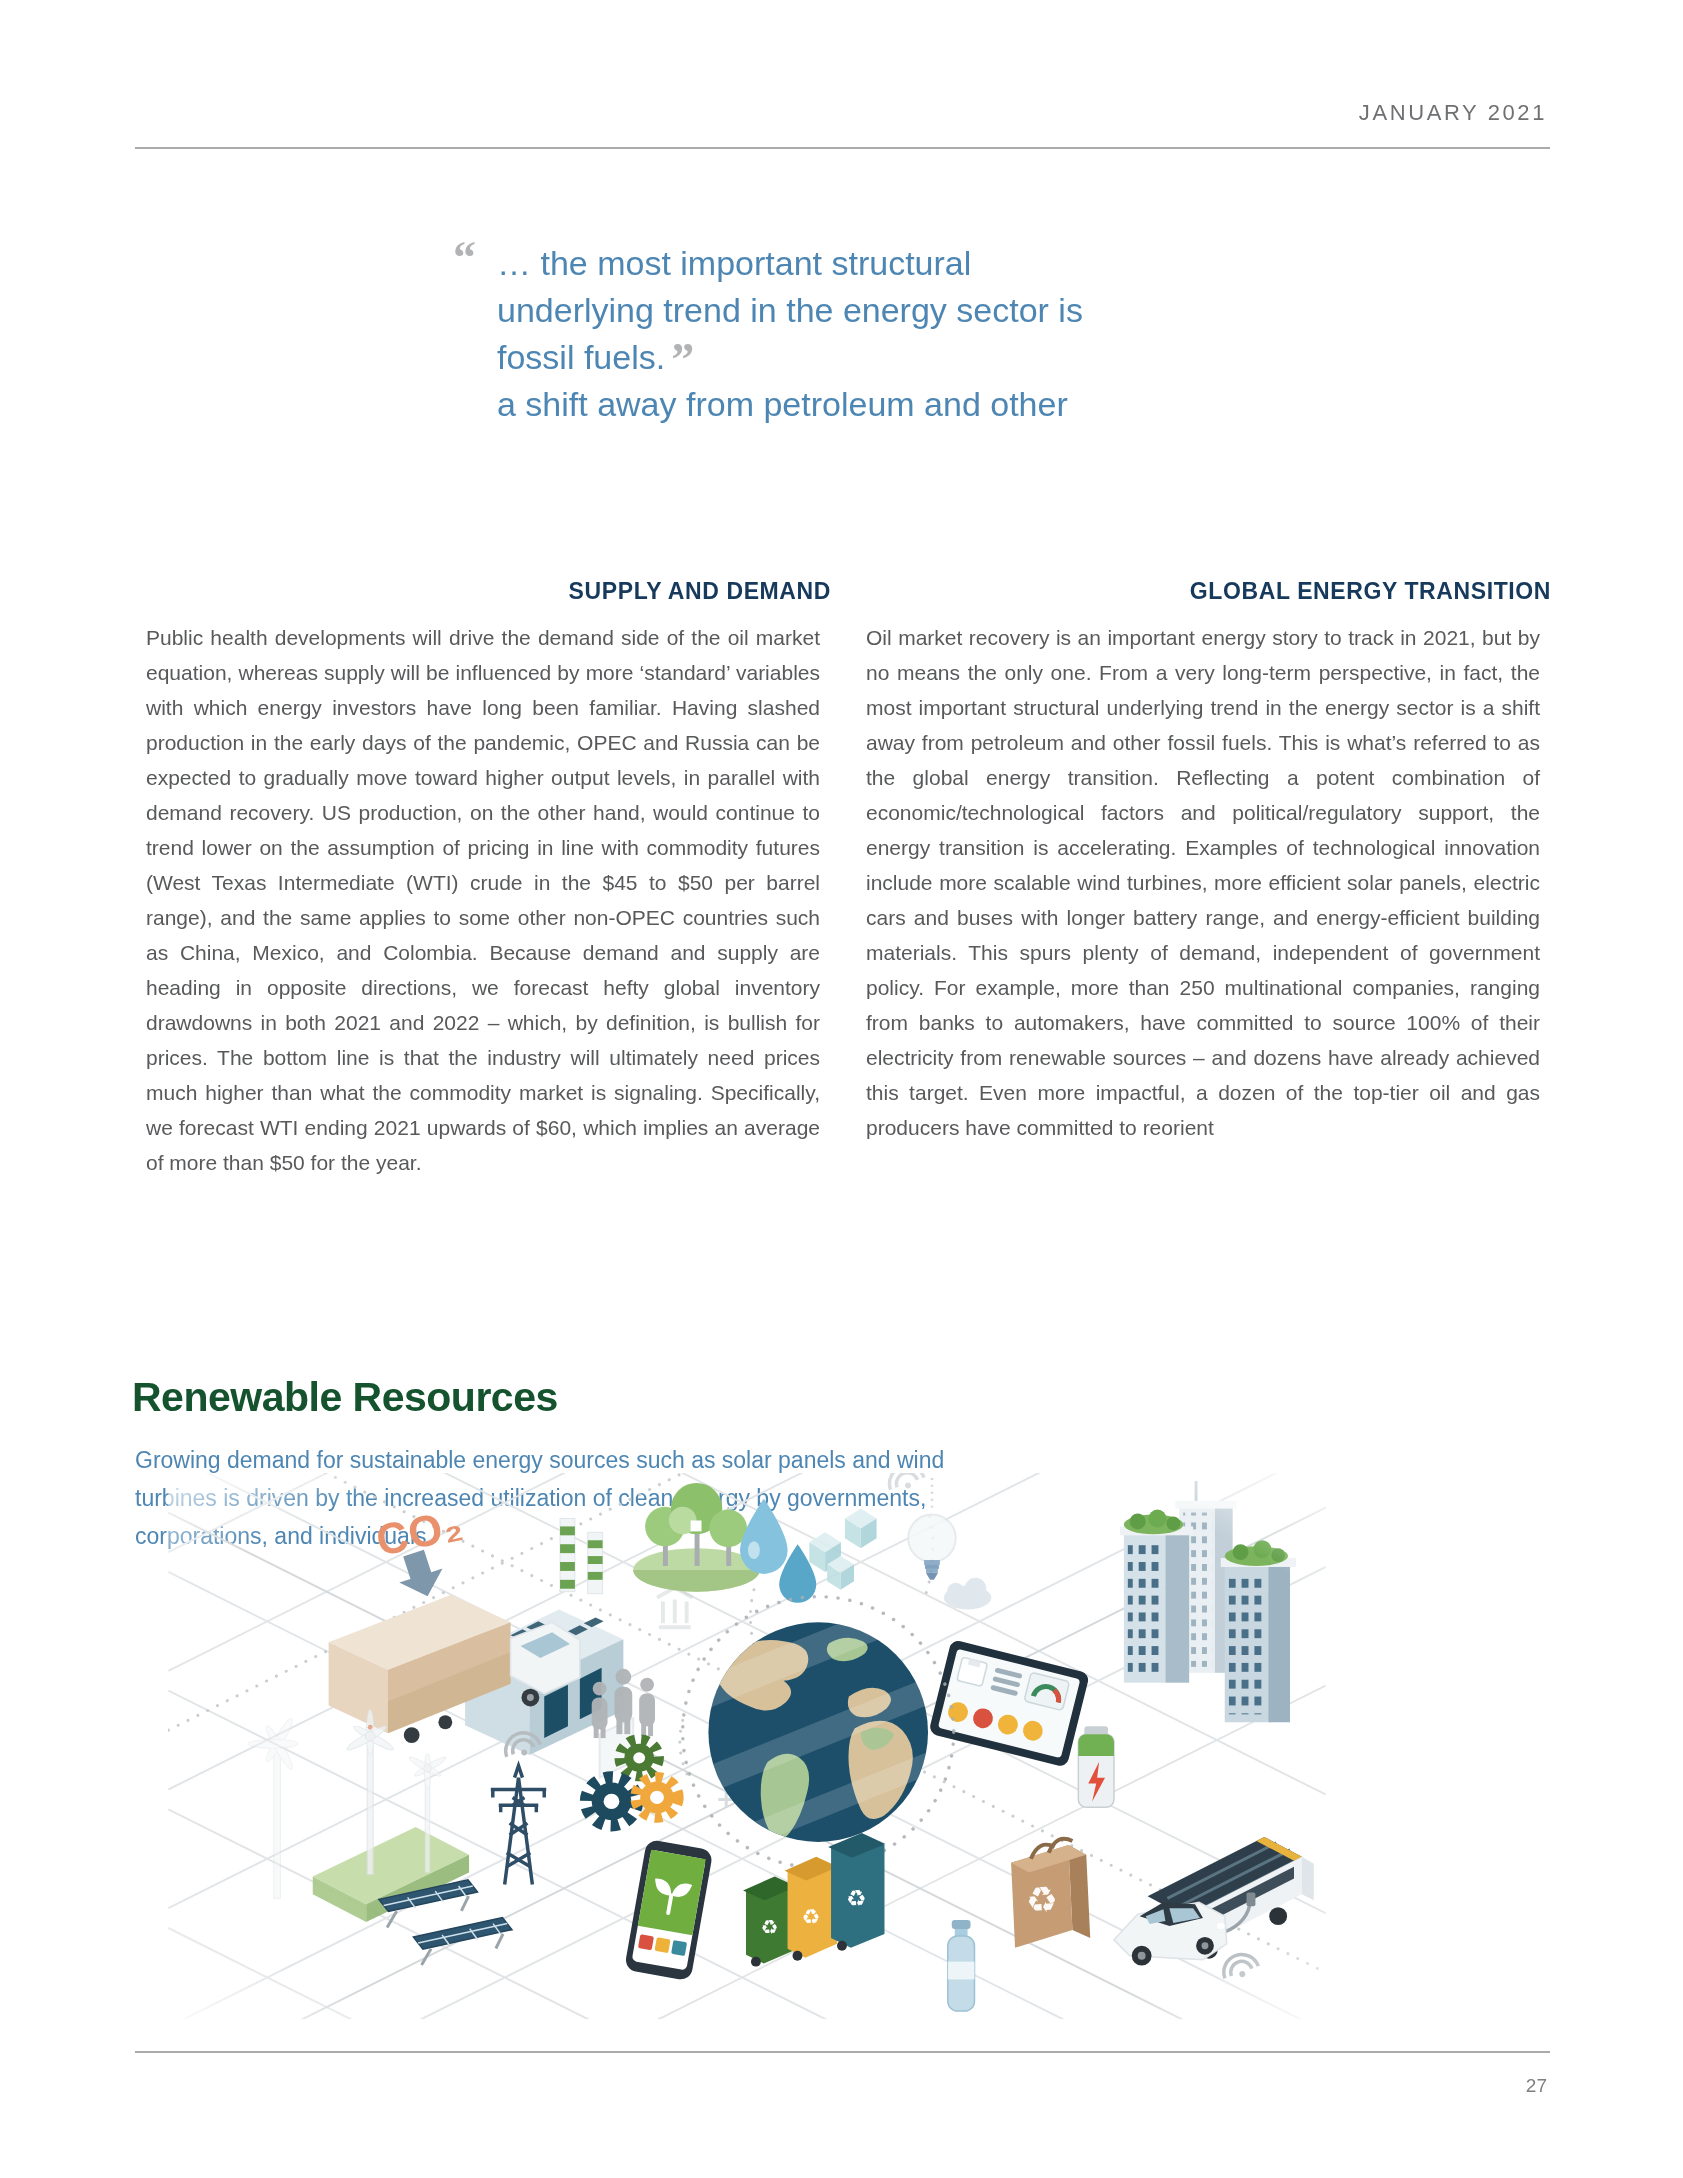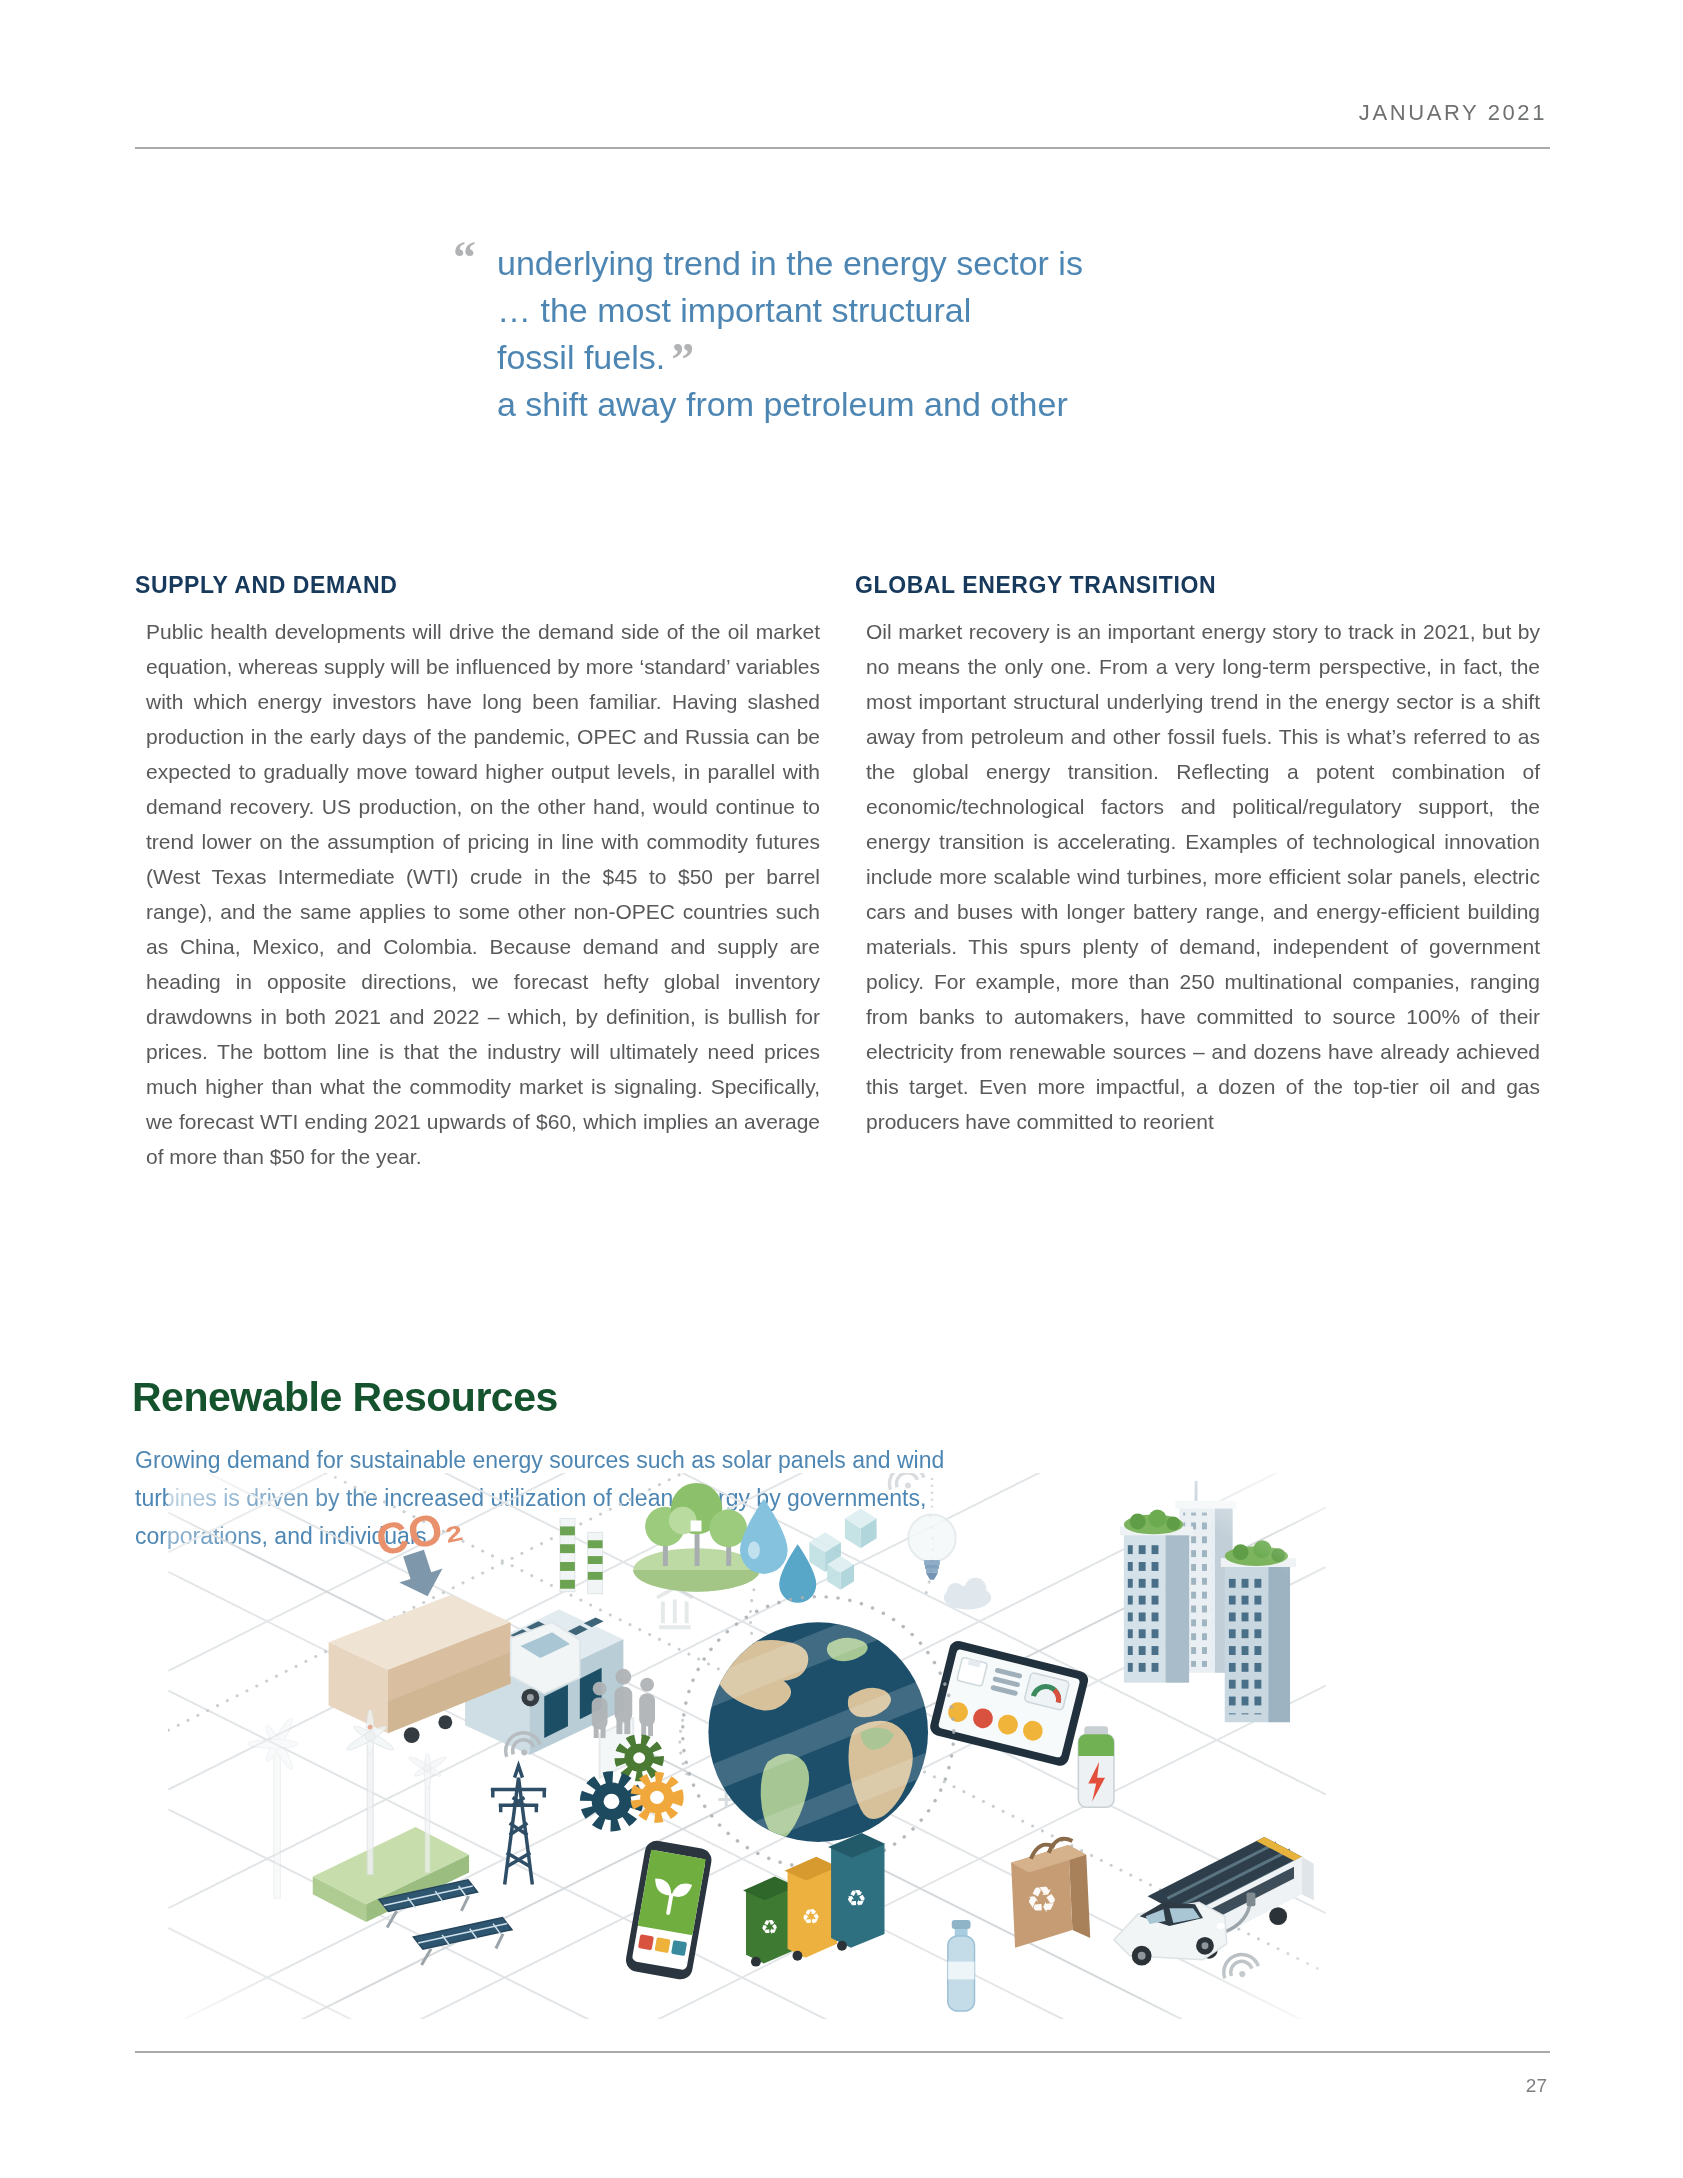--- a/index.html
+++ b/index.html
@@ -22,21 +22,21 @@
   .qmark{
     color:#b1b3b5;font-family:"Liberation Serif",serif;font-weight:700;font-size:46px;
   }
   .qmark.open{position:absolute;left:-4px;top:-6px;}
   .qmark.close{display:inline-block;vertical-align:-6px;margin-left:6px;line-height:0;}
   .columns{
     position:absolute;left:135px;top:568px;width:1416px;display:flex;gap:24px;
   }
   .col{width:696px;}
   .col h3{
-    margin:4px 0 15px 0;font-size:23px;font-weight:700;color:#16395c;letter-spacing:0.6px;
+    margin:10px 0 15px 0;font-size:23px;font-weight:700;color:#16395c;letter-spacing:0.6px;text-align:right;
   }
   .col p{
     margin:11px;font-size:21px;line-height:35px;text-align:justify;color:#58595b;
   }
   .section-title{
     position:absolute;left:132px;top:1374px;font-size:41px;font-weight:700;
     color:#14532d;letter-spacing:-0.5px;
   }
   .section-subtitle{
     position:absolute;left:135px;top:1441px;width:859px;
@@ -50,22 +50,22 @@
 </head>
 <body>
 
 <div class="page">
 
   <div class="date">JANUARY 2021</div>
   <div class="rule rule-top"></div>
 
   <div class="quote">
     <span class="qmark open">“</span>
+    <div class="line">… the most important structural</div>
     <div class="line">underlying trend in the energy sector is</div>
-    <div class="line">… the most important structural</div>
     <div class="line"><span>fossil fuels.</span><span class="qmark close">”</span></div>
     <div class="line">a shift away from petroleum and other</div>
   </div>
 
   <div class="columns">
     <div class="col">
       <h3>SUPPLY AND DEMAND</h3>
       <p>Public health developments will drive the demand side of the oil market equation, whereas supply will be influenced by more ‘standard’ variables with which energy investors have long been familiar. Having slashed production in the early days of the pandemic, OPEC and Russia can be expected to gradually move toward higher output levels, in parallel with demand recovery. US production, on the other hand, would continue to trend lower on the assumption of pricing in line with commodity futures (West Texas Intermediate (WTI) crude in the $45 to $50 per barrel range), and the same applies to some other non-OPEC countries such as China, Mexico, and Colombia. Because demand and supply are heading in opposite directions, we forecast hefty global inventory drawdowns in both 2021 and 2022 – which, by definition, is bullish for prices. The bottom line is that the industry will ultimately need prices much higher than what the commodity market is signaling. Specifically, we forecast WTI ending 2021 upwards of $60, which implies an average of more than $50 for the year.</p>
     </div>
     <div class="col">

